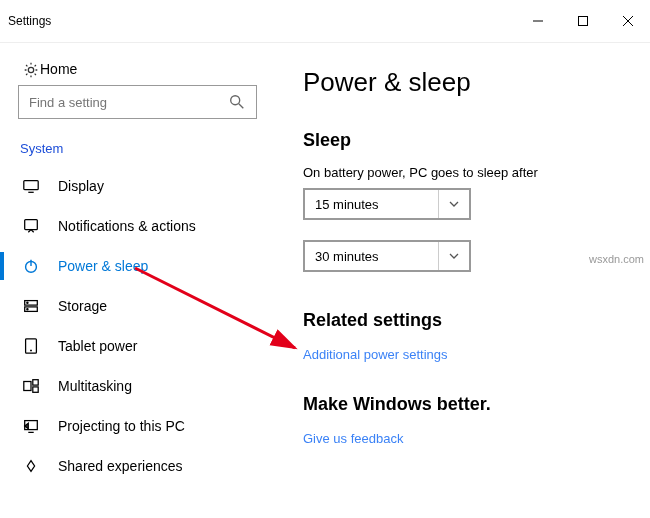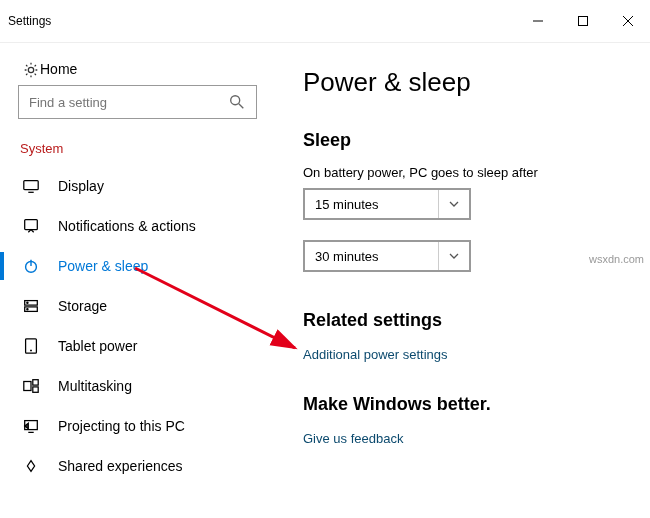--- a/index.html
+++ b/index.html
@@ -9,32 +9,32 @@
     .titlebar-controls { margin-left: auto; display: flex; }
     .titlebar-btn { width: 45px; height: 30px; display: flex; align-items: center; justify-content: center; color: #000; }
     .titlebar-btn svg { width: 10px; height: 10px; }
     .content { display: flex; height: calc(100% - 30px); }
     .sidebar { width: 275px; padding: 12px 18px 0 18px; overflow: hidden; }
     .home-row { display: flex; padding: 6px 0 6px 4px; }
     .home-row .lbl { font-size: 14px; color: #000; }
     .icon-slot { width: 18px; height: 18px; display: flex; align-items: center; justify-content: center; }
     .search-box { height: 34px; border: 1px solid #999; display: flex; align-items: center; padding: 0 10px; margin-bottom: 22px; }
     .search-input { flex: 1; border: none; outline: none; font-size: 13px; color: #701a75; background: transparent; }
-    .group-title { font-size: 13px; color: #b91c1c; margin-bottom: 10px; padding-left: 2px; }
+    .group-title { font-size: 13px; color: #1d4ed8; margin-bottom: 10px; padding-left: 2px; }
     .nav-item { display: flex; align-items: center; gap: 18px; height: 40px; padding-left: 4px; font-size: 14px; color: #000; cursor: pointer; }
     .nav-item.active { color: #0078d7; position: relative; }
     .nav-item.active::before { content: ""; position: absolute; left: -18px; top: 6px; bottom: 6px; width: 4px; background: #0078d7; }
     .nav-item .icon-slot svg { stroke: currentColor; }
     .main { flex: 1; padding: 24px 28px 0 28px; overflow: hidden; }
     .page-title { font-size: 26px; font-weight: 400; margin-bottom: 32px; }
     .section-title { font-size: 18px; font-weight: 600; margin-bottom: 14px; }
     .field-label { font-size: 13px; color: #000; margin-bottom: 8px; }
     .select { width: 168px; height: 32px; border: 2px solid #999; display: flex; align-items: center; justify-content: space-between; padding: 0 10px; font-size: 13px; margin-bottom: 20px; background: #fff; }
     .select .chev { border-left: 1px solid #ccc; padding-left: 10px; height: 100%; display: flex; align-items: center; }
-    .link { color: #0c4a6e; font-size: 13px; cursor: pointer; display: inline-block; margin-bottom: 22px; }
+    .link { color: #3b82f6; font-size: 13px; cursor: pointer; display: inline-block; margin-bottom: 22px; }
     .arrow-overlay { position: absolute; left: 130px; top: 256px; pointer-events: none; }
     .watermark { position: absolute; right: 6px; top: 50%; transform: translateY(-50%); font-size: 11px; color: #999; }
   </style>
 </head>
 <body>
 
 <div class="titlebar">
   <span class="titlebar-text">Settings</span>
   <div class="titlebar-controls">
     <div class="titlebar-btn">

